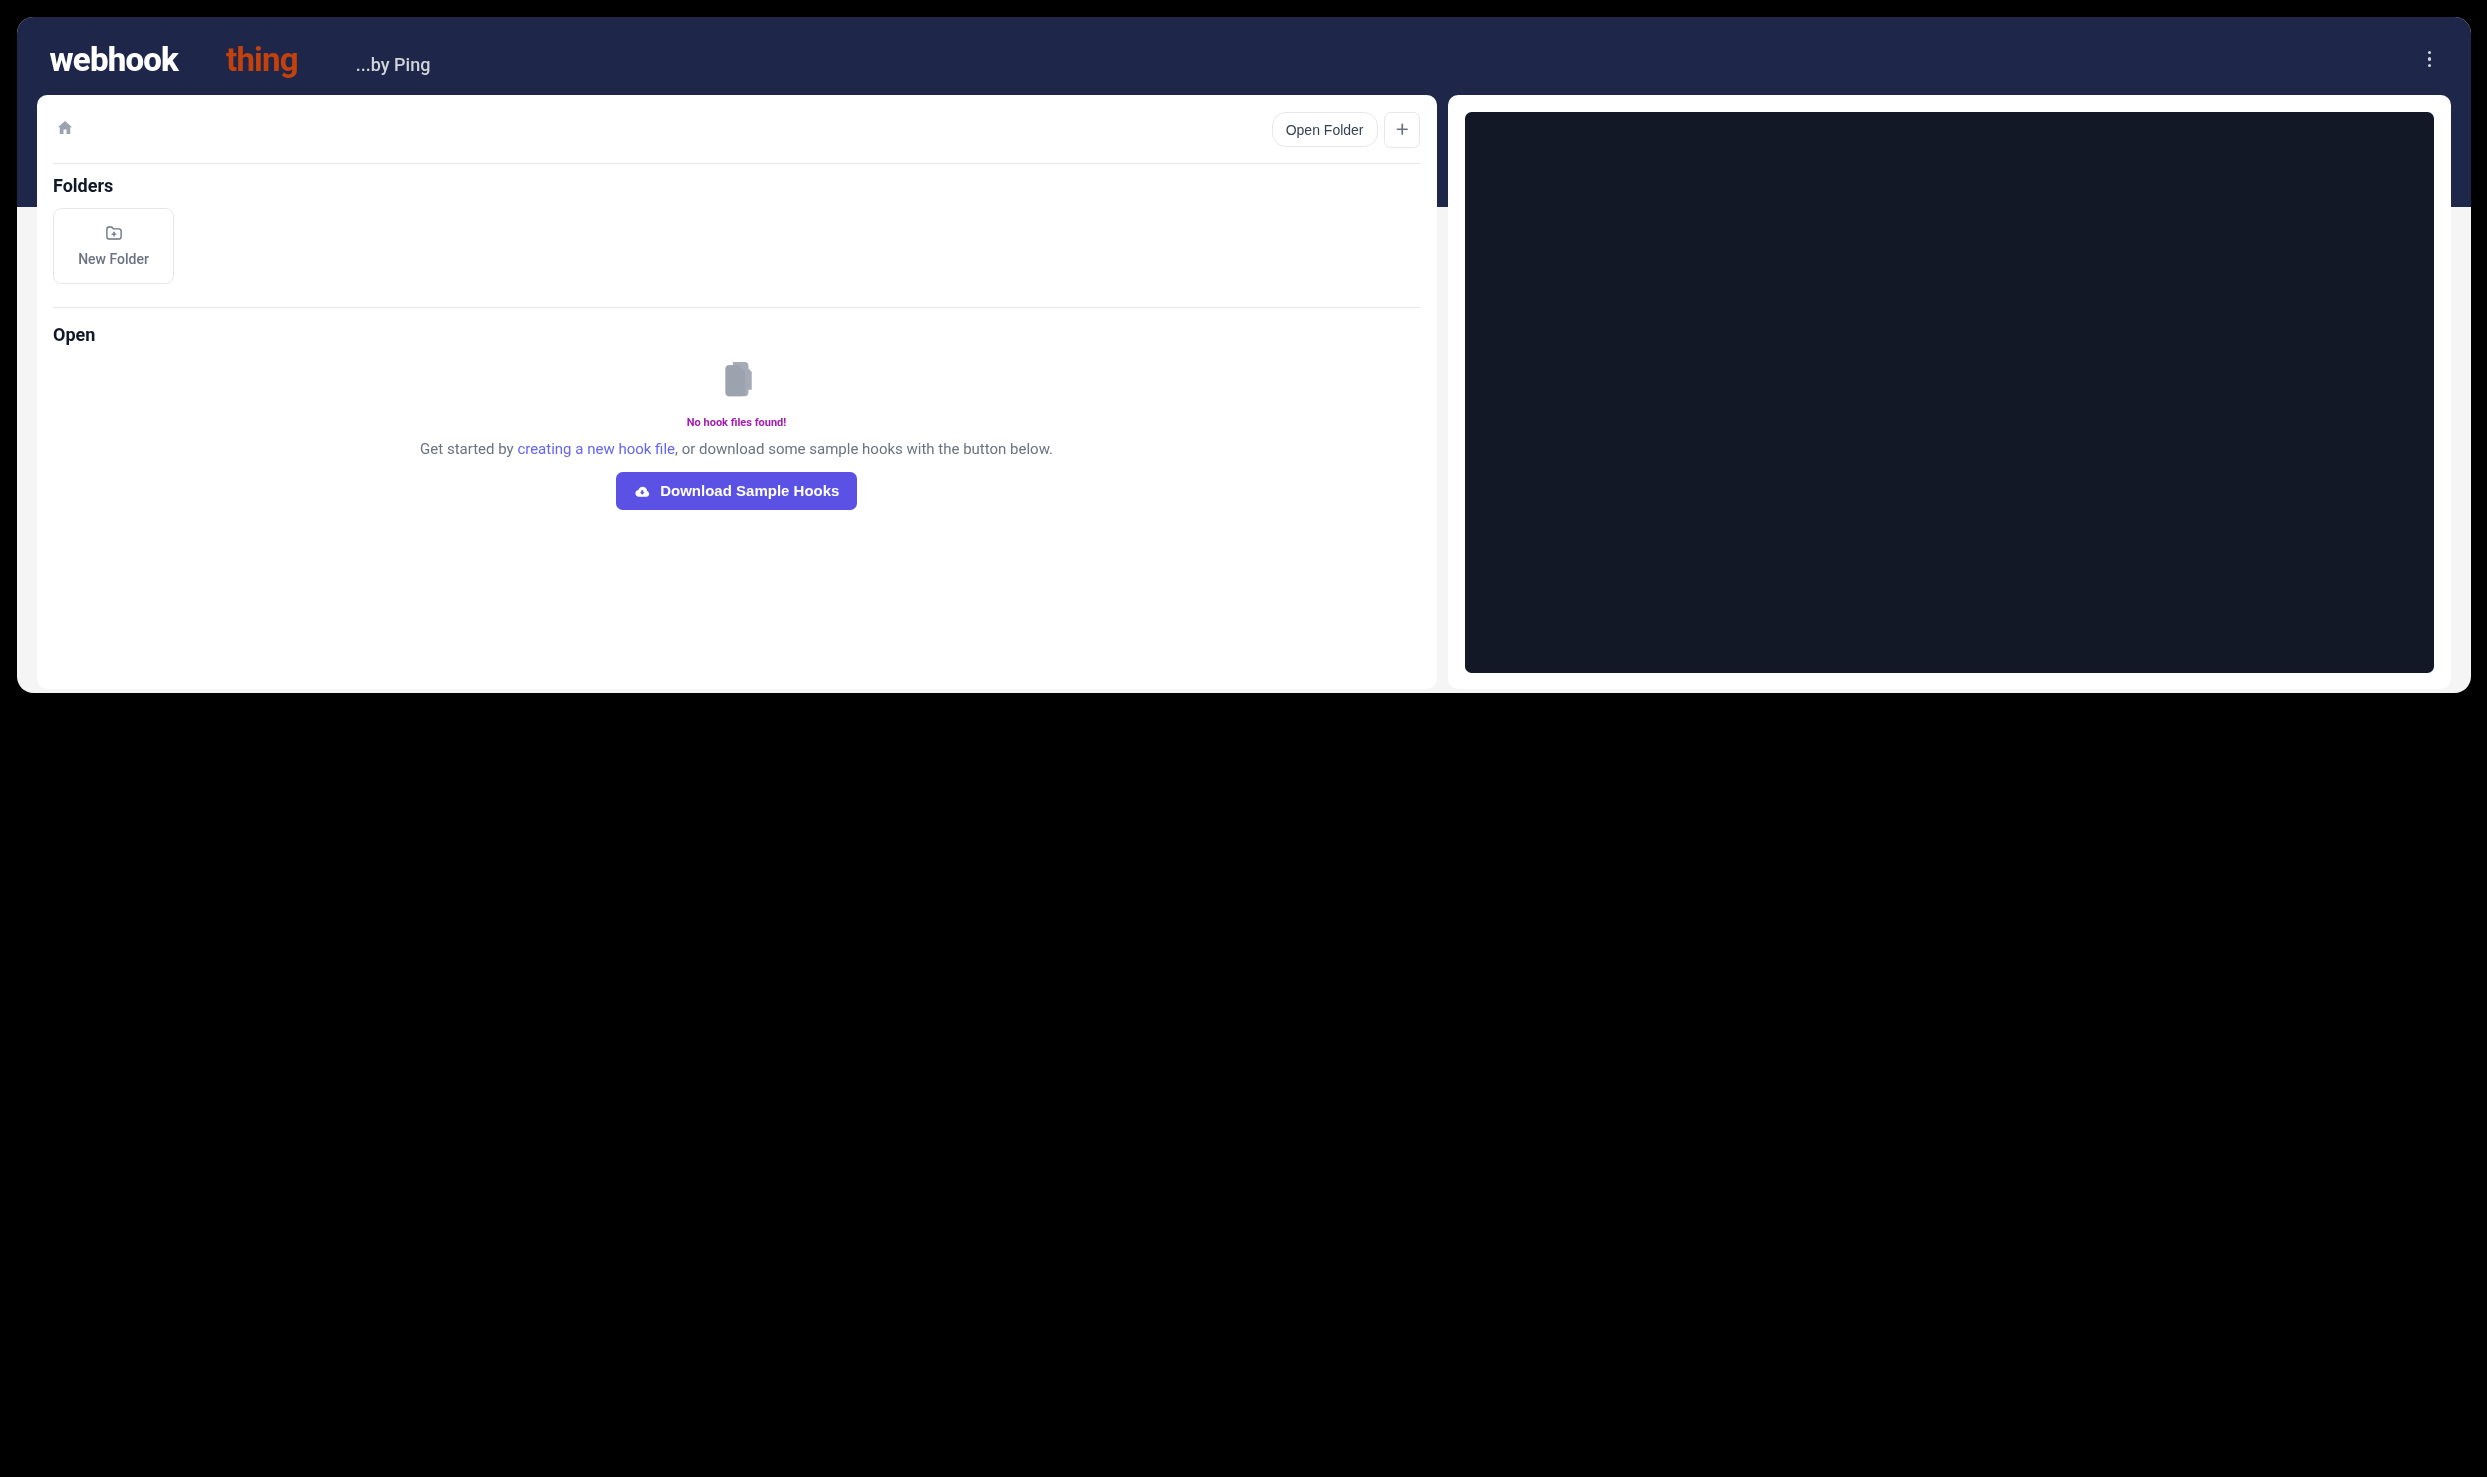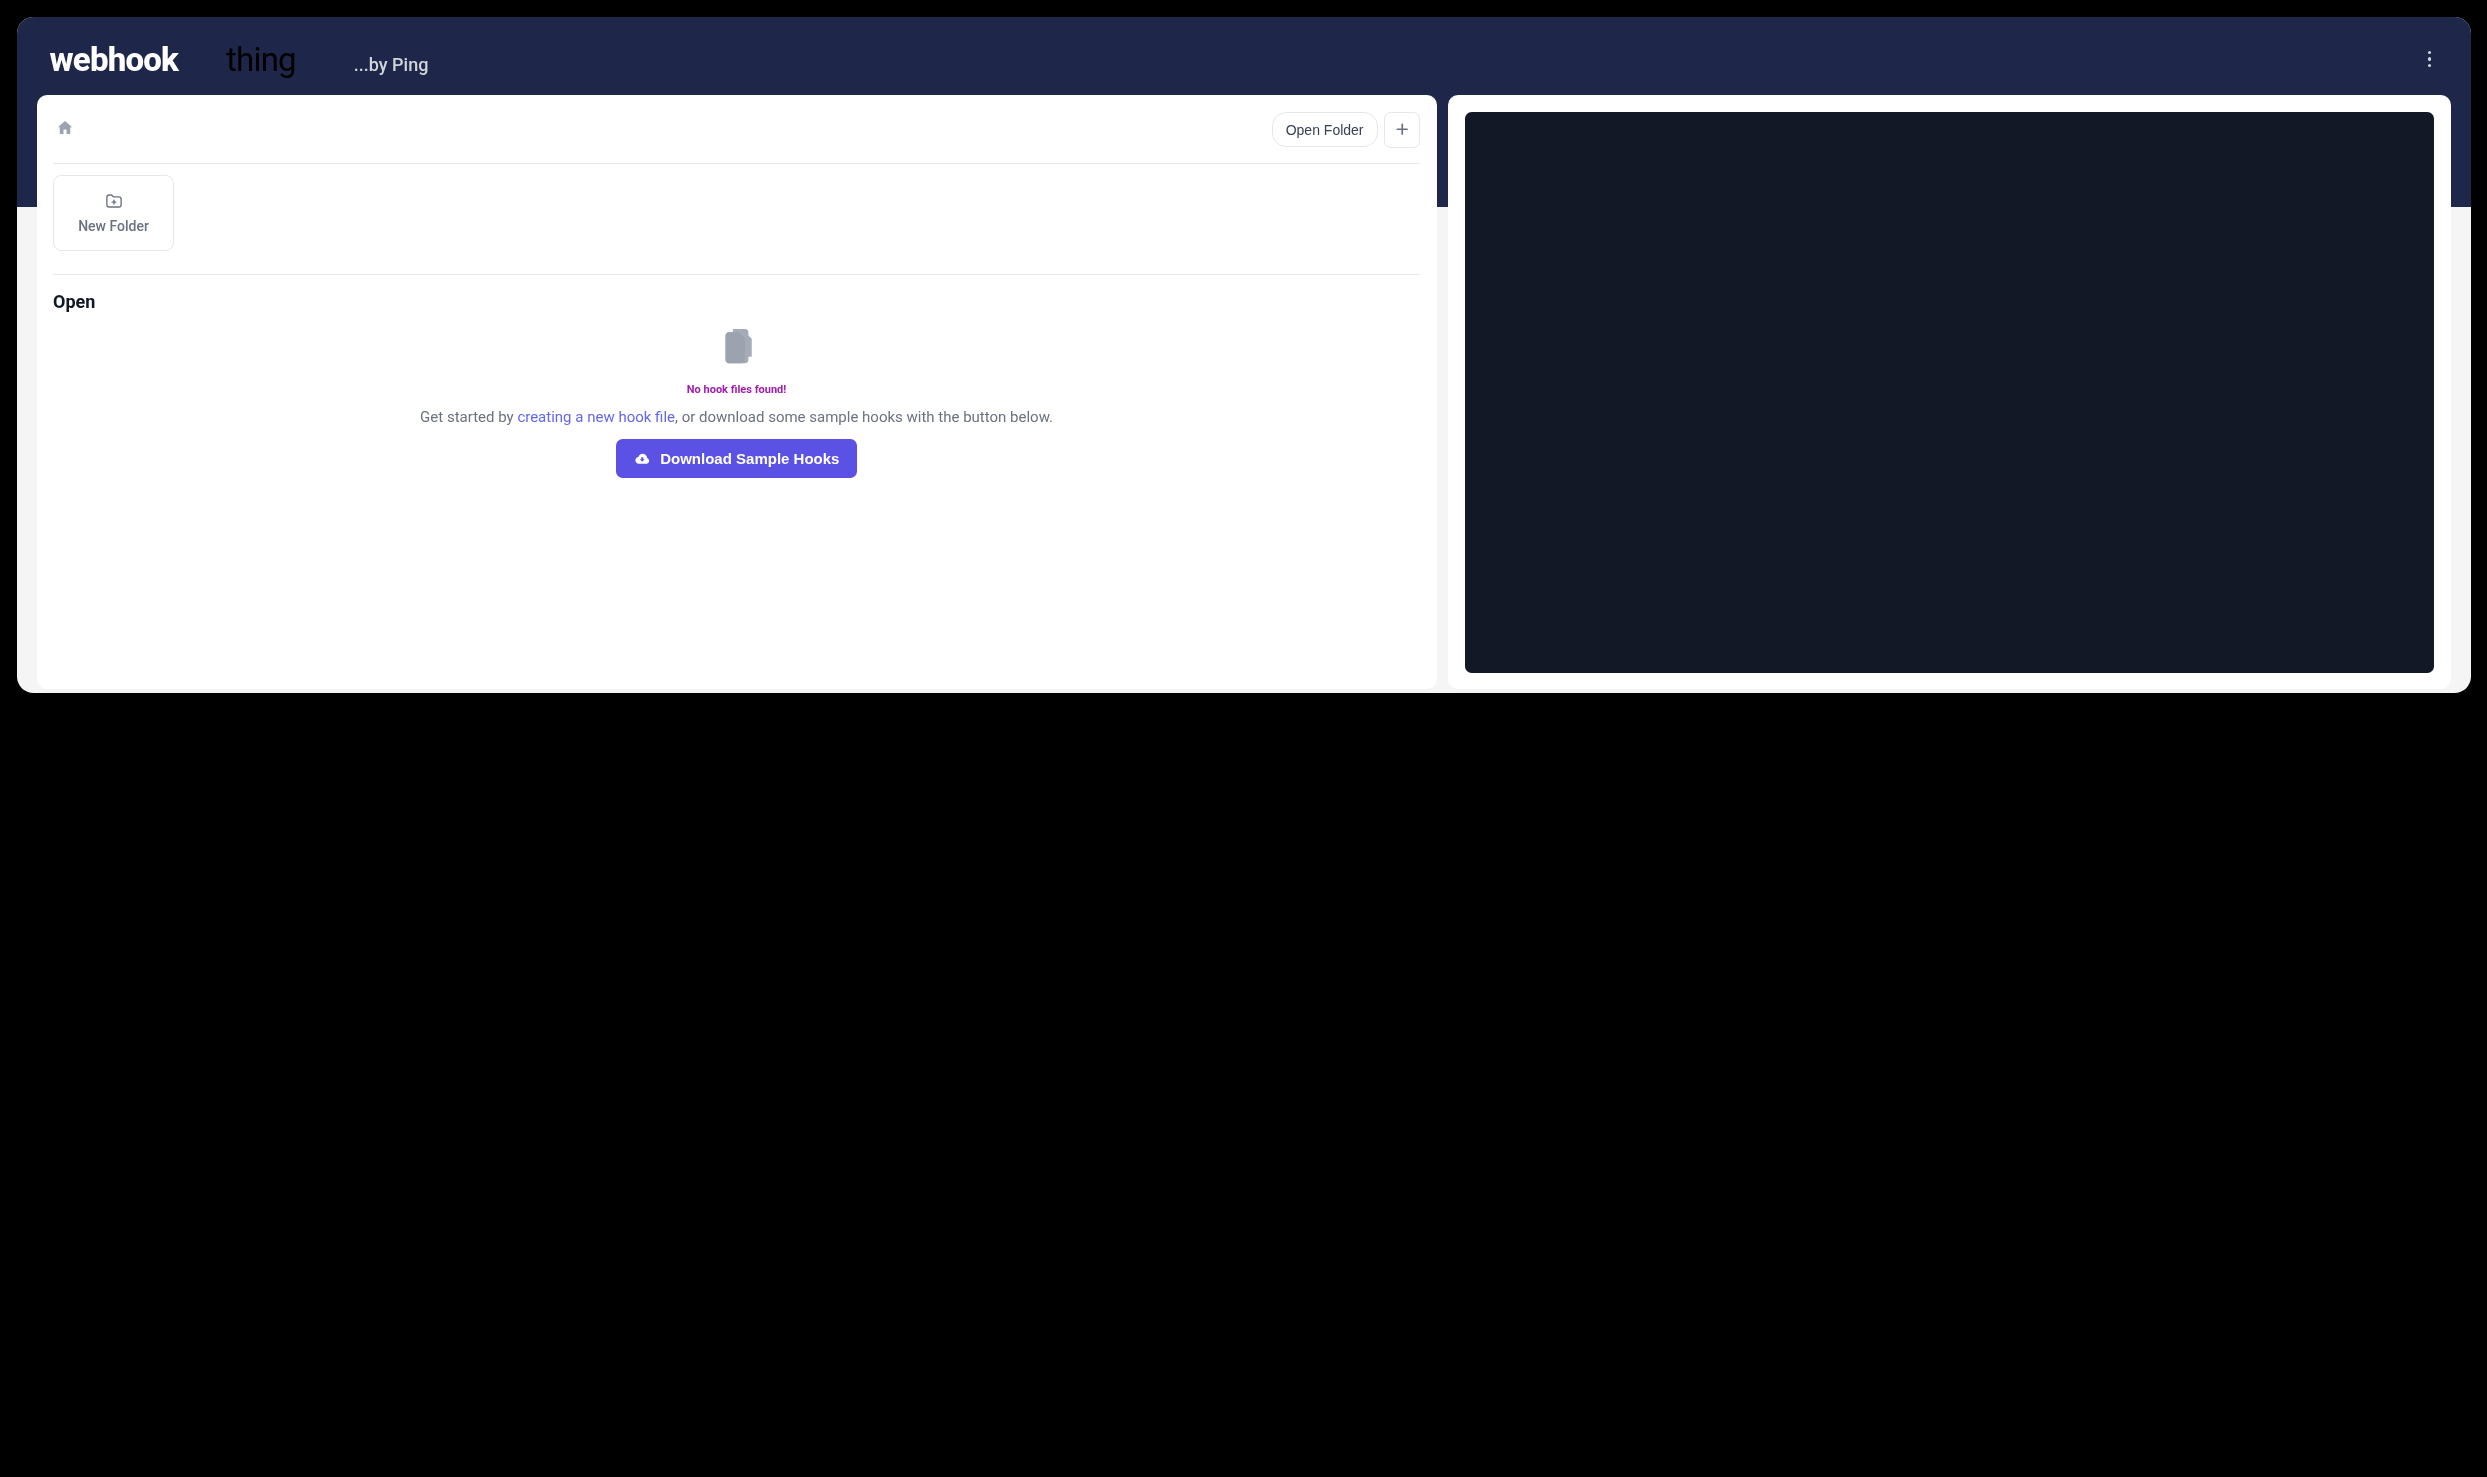--- a/index.html
+++ b/index.html
@@ -40,23 +40,23 @@
       align-items: baseline;
       gap: 48px;
     }
     .logo-primary {
       color: #fff;
       font-size: 33px;
       font-weight: 800;
       letter-spacing: -0.8px;
     }
     .logo-secondary {
-      color: #000000;
+      color: #c2410c;
       font-size: 33px;
-      font-weight: 400;
+      font-weight: 700;
       letter-spacing: -0.8px;
     }
     .logo-tagline {
       color: #d1d5db;
       font-size: 18px;
       font-weight: 500;
       margin-left: 10px;
     }
     .menu-btn {
       background: transparent;
@@ -257,20 +257,21 @@
           <button class="plus-btn">
             <svg width="16.5" height="16.5" viewBox="0 0 24 24" fill="none" stroke="currentColor" stroke-width="2.5" stroke-linecap="round">
               <line x1="12" y1="5" x2="12" y2="19"></line>
               <line x1="5" y1="12" x2="19" y2="12"></line>
             </svg>
           </button>
         </div>
       </div>
 
       <div class="folders-section">
+        <h2 class="section-title">Folders</h2>
         <div class="new-folder-card">
           <svg width="18" height="18" viewBox="0 0 24 24" fill="none" stroke="currentColor" stroke-width="1.8" stroke-linecap="round" stroke-linejoin="round">
             <path d="M2.5 7 C2.5 5.3 3.8 4 5.5 4 L9 4 L11 6.5 L18.5 6.5 C20.2 6.5 21.5 7.8 21.5 9.5 L21.5 17 C21.5 18.7 20.2 20 18.5 20 L5.5 20 C3.8 20 2.5 18.7 2.5 17 Z"></path>
             <line x1="12" y1="11" x2="12" y2="16"></line>
             <line x1="9.5" y1="13.5" x2="14.5" y2="13.5"></line>
           </svg>
           <span class="new-folder-label">New Folder</span>
         </div>
       </div>
 

